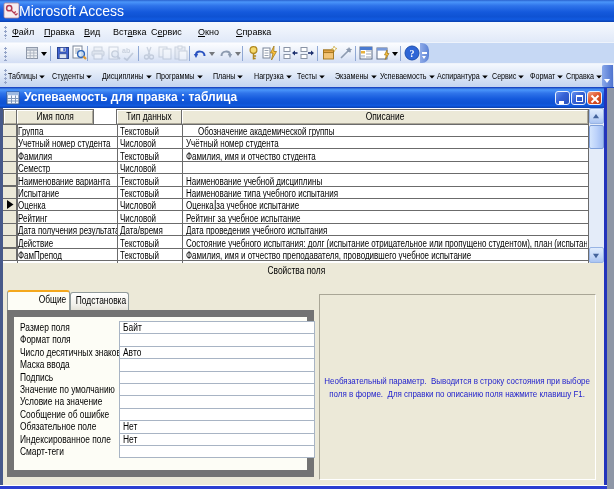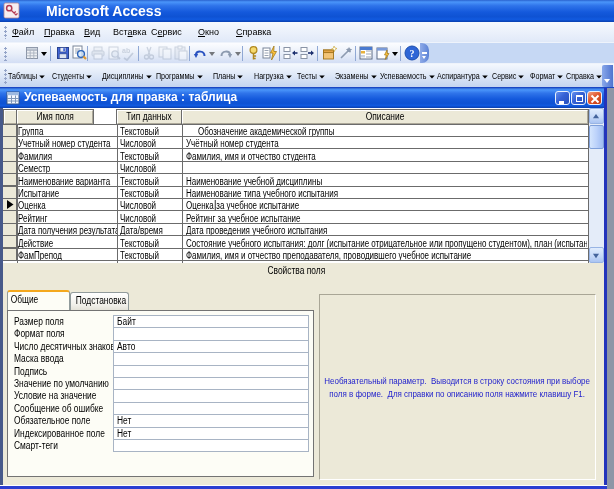--- a/index.html
+++ b/index.html
@@ -1,19 +1,19 @@
 <!DOCTYPE html>
 <html><head><meta charset="utf-8">
 <style>
 *{margin:0;padding:0;box-sizing:border-box}
 html,body{width:614px;height:489px;overflow:hidden;font-family:"Liberation Sans",sans-serif;background:#8e96a6}
 #app{position:absolute;left:0;top:0;width:614px;height:489px}
 #titlebar{position:absolute;left:0;top:0;width:614px;height:22px;
  background:linear-gradient(180deg,#2a63cf 0%,#4a95fa 9%,#2f74ea 26%,#1459dc 55%,#0e52d3 76%,#115ae0 88%,#0a3fae 100%);}
-#titlebar .txt{position:absolute;left:46px;top:3px;color:#fff;font-size:14px;font-weight:bold}
+#titlebar .txt{position:absolute;left:19px;top:3px;color:#fff;font-size:14px;font-weight:normal}
 #appicon{position:absolute;left:3px;top:2px;width:18px;height:18px}
 #dock{position:absolute;left:0;top:22px;width:614px;height:65px;
  background:linear-gradient(180deg,#fdfeff 0%,#e6ecf8 40%,#d2ddf2 100%)}
 .bar{position:absolute;left:0;width:614px}
 #menubar{top:0;height:32px;background:linear-gradient(180deg,#f6f9fe 0%,#e3ebf9 55%,#cfdcf3 100%)}
 #tbar{top:20px;height:21px;background:#c6d8f4;border-top:1px solid #eef3fb}
 #cbar{top:41px;height:24px;background:linear-gradient(180deg,#f4f8fe 0%,#dde7f7 50%,#c3d4f0 100%);border-top:1px solid #eef3fb}
 .handle{position:absolute;left:4px;width:3px;background-image:radial-gradient(circle at 1.5px 1.5px,#94a4c8 1px,rgba(0,0,0,0) 1.2px);background-size:3px 4px}
 .mitem{position:absolute;top:4px;font-size:9px;color:#000;line-height:12px}
 .ci{position:absolute;top:7px;font-size:9px;color:#000;white-space:nowrap;line-height:10px}
@@ -37,24 +37,24 @@
 .gline{position:absolute;background:#6b6b6b}
 .hcell{position:absolute;top:2px;height:14px;background:#ece9d8;border:1px solid #fff;border-right:1px solid #aca899;border-bottom:1px solid #aca899;box-shadow:0 0 0 1px #6b6b6b;font-size:10px;text-align:center;line-height:12px;color:#000}
 .rsel{position:absolute;left:0;width:14px;height:12.4px;background:#ece9d8;border-right:1px solid #6b6b6b;border-bottom:1px solid #6b6b6b}
 .gtext{position:absolute;font-size:10px;line-height:11px;color:#000;white-space:nowrap;overflow:hidden}
 #vsb{position:absolute;left:586px;top:0px;width:15px;height:155px;background:#e4ecf9}
 .sbtn{position:absolute;left:0px;width:15px;height:16px;border-radius:2px;border:1px solid #98b4e4;background:linear-gradient(180deg,#e0ecfd 0%,#c4d8f8 60%,#aac4f2 100%)}
 .sbtn svg{position:absolute;left:2px;top:4px}
 #sthumb{position:absolute;left:0;top:17px;width:15px;height:24px;border-radius:2px;border:1px solid #7e9fd9;background:linear-gradient(90deg,#d4e5fd 0%,#bcd2fa 50%,#9fbcf2 100%)}
 #props{position:absolute;left:3px;top:175px;width:601px;height:223px;background:#ece9d8}
 #propsbar{position:absolute;left:0;top:2px;width:586px;height:12px;font-size:10px;text-align:center;color:#000;line-height:12px}
-.tab{position:absolute;font-size:10px;text-align:left;color:#000}
+.tab{position:absolute;font-size:10px;text-align:right;color:#000}
 #tab1{left:4px;top:27px;width:63px;height:20px;background:#fdfdf6;border:1px solid #919b9c;border-bottom:none;border-radius:3px 3px 0 0;line-height:16px;border-top:2.5px solid #f4a81d}
 #tab2{left:67px;top:29px;width:59px;height:18px;background:linear-gradient(180deg,#fff 0%,#f1f0ea 70%,#e4e2d8 100%);border:1px solid #919b9c;border-bottom:none;border-radius:3px 3px 0 0;line-height:16px}
-#pane{position:absolute;left:4px;top:47px;width:307px;height:167px;background:#fdfdf6;border:1px solid #737373}
+#pane{position:absolute;left:4px;top:47px;width:307px;height:167px;background:#fdfdf6;border:7px solid #737373}
 .plabel{position:absolute;left:6px;font-size:10px;line-height:11px;color:#000;white-space:nowrap}
 .pbox{position:absolute;left:105px;width:196px;height:13.4px;background:#fff;border:1px solid #a8b4c4;font-size:10px;line-height:11px;padding-left:3px;color:#000}
 #help{position:absolute;left:316px;top:31px;width:277px;height:186px;background:#ece9d8;border:1px solid #fff;border-top:1px solid #a9a696;border-left:1px solid #a9a696;display:flex;align-items:center;justify-content:center;text-align:center}
 #help .txt{font-size:9.5px;line-height:13px;color:#2222cc}
 </style></head>
 <body>
 <div id="app">
 <div id="titlebar">
       <svg id="appicon" viewBox="0 0 18 18">
         <rect x="1" y="1" width="15" height="15" rx="1.5" fill="#f7eef0" stroke="#b5848e" stroke-width="0.8"></rect>

